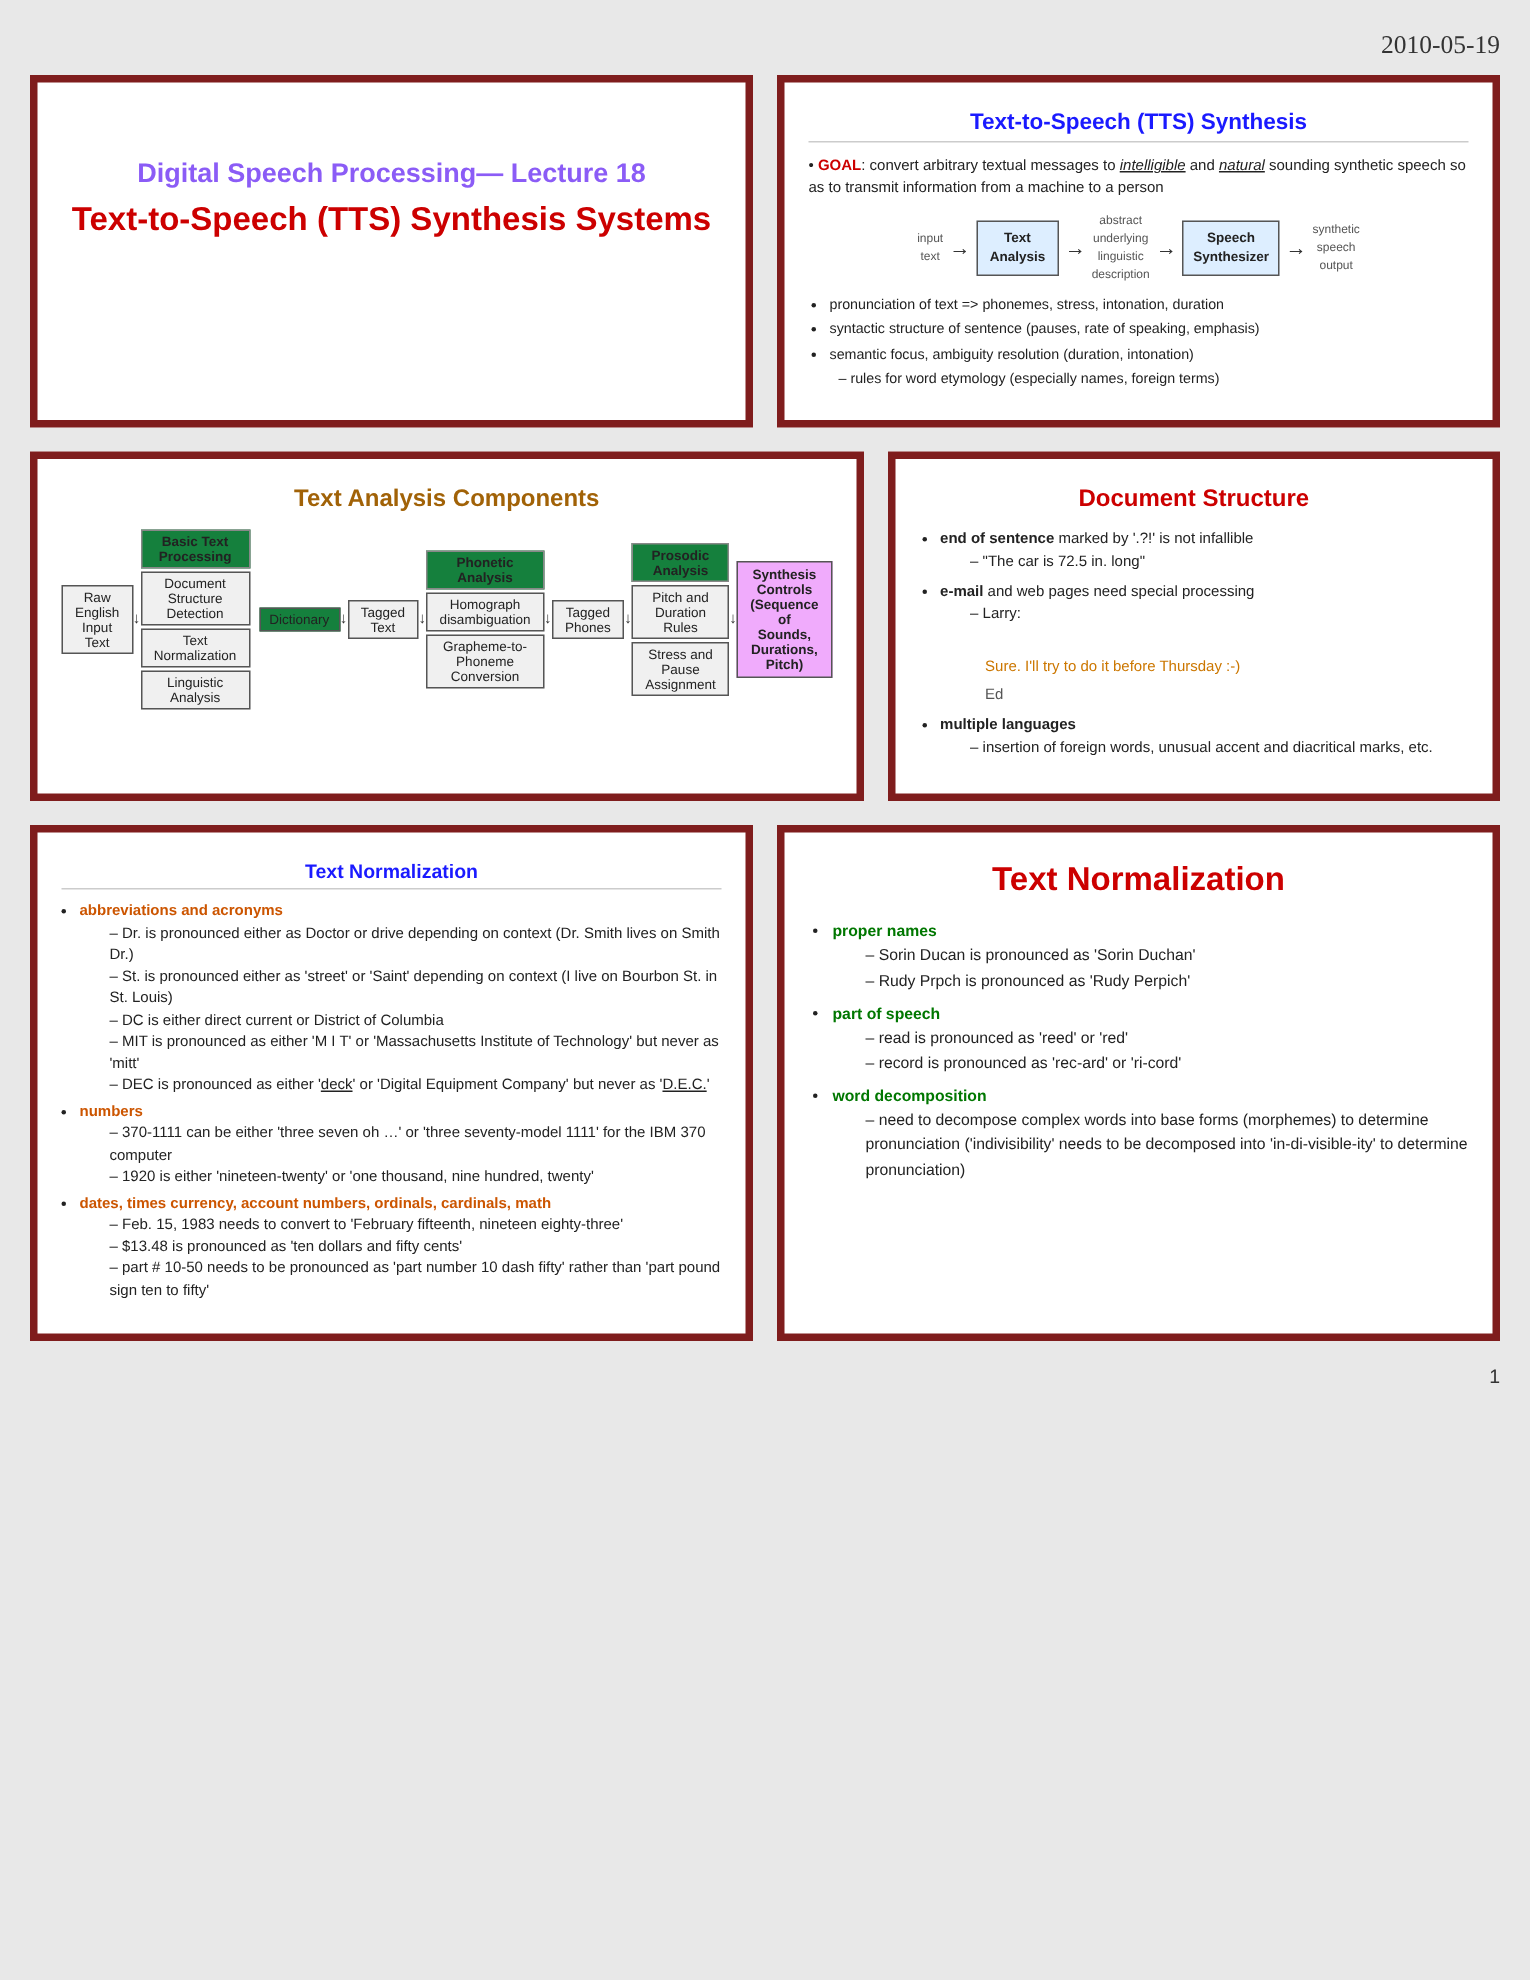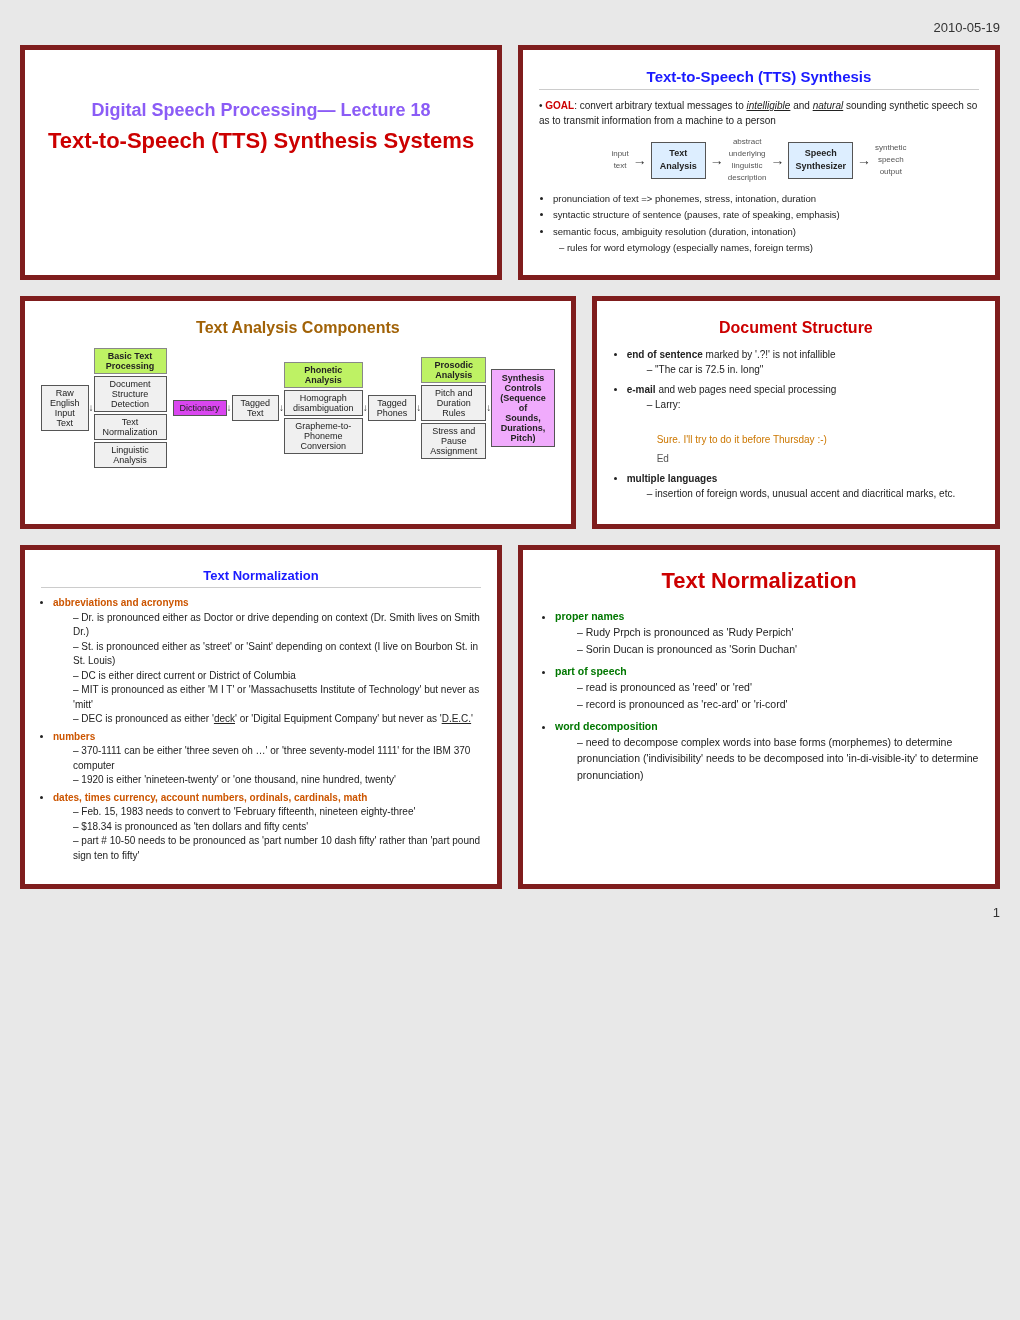--- a/index.html
+++ b/index.html
@@ -7,23 +7,24 @@
       background: #e8e8e8;
       font-family: Arial, sans-serif;
       font-size: 11px;
       color: #222;
       width: 1020px;
       min-height: 1320px;
       padding: 20px;
     }
     .page-header {
       text-align: right;
-      font-size: 13px;
+      font-size: 17px;
       margin-bottom: 10px;
       color: #333;
+      font-family: Liberation Serif, serif;
     }
     .slide-grid {
       display: grid;
       grid-template-columns: 1fr 1fr;
       gap: 16px;
       margin-bottom: 16px;
     }
     .slide {
       background: white;
       border: 5px solid #7f1d1d;
@@ -131,21 +132,21 @@
     .flow-box {
       border: 1px solid #555;
       background: #f0f0f0;
       padding: 2px 8px;
       text-align: center;
       margin: 1px 0;
       font-size: 9px;
     }
     .flow-box.section-header {
       font-weight: bold;
-      background: #bef264;
+      background: #15803d;
       border: 1px solid #888;
     }
     .flow-arrow {
       font-size: 10px;
       color: #333;
       line-height: 1.2;
     }
     .flow-row {
       display: flex;
       align-items: center;
@@ -155,21 +156,21 @@
     }
     .flow-col {
       display: flex;
       flex-direction: column;
       align-items: center;
     }
     .flow-side-dict {
       border: 1px solid #555;
       padding: 2px 6px;
       font-size: 9px;
-      background: #d946ef;
+      background: #15803d;
       align-self: center;
     }
     
     .slide4-title {
       font-size: 16px;
       font-weight: bold;
       color: #cc0000;
       text-align: center;
       margin-bottom: 10px;
     }
@@ -385,33 +386,33 @@
         <div class="sub">DEC is pronounced as either '<span class="underline">deck</span>' or 'Digital Equipment Company' but never as '<span class="underline">D.E.C.</span>'</div>
       </li>
       <li>
         <span class="bold-orange">numbers</span>
         <div class="sub">370-1111 can be either 'three seven oh …' or 'three seventy-model 1111' for the IBM 370 computer</div>
         <div class="sub">1920 is either 'nineteen-twenty' or 'one thousand, nine hundred, twenty'</div>
       </li>
       <li>
         <span class="bold-orange">dates, times currency, account numbers, ordinals, cardinals, math</span>
         <div class="sub">Feb. 15, 1983 needs to convert to 'February fifteenth, nineteen eighty-three'</div>
-        <div class="sub">$18.34 is pronounced as 'ten dollars and fifty cents'</div>
+        <div class="sub">$13.48 is pronounced as 'ten dollars and fifty cents'</div>
         <div class="sub">part # 10-50 needs to be pronounced as 'part number 10 dash fifty' rather than 'part pound sign ten to fifty'</div>
       </li>
     </ul>
   </div>
 
   <div class="slide">
     <div class="slide6-title">Text Normalization</div>
     <ul class="slide6-bullets">
       <li>
         <span class="bold-green">proper names</span>
+        <div class="sub">Sorin Ducan is pronounced as 'Sorin Duchan'</div>
         <div class="sub">Rudy Prpch is pronounced as 'Rudy Perpich'</div>
-        <div class="sub">Sorin Ducan is pronounced as 'Sorin Duchan'</div>
       </li>
       <li>
         <span class="bold-green">part of speech</span>
         <div class="sub">read is pronounced as 'reed' or 'red'</div>
         <div class="sub">record is pronounced as 'rec-ard' or 'ri-cord'</div>
       </li>
       <li>
         <span class="bold-green">word decomposition</span>
         <div class="sub">need to decompose complex words into base forms (morphemes) to determine pronunciation ('indivisibility' needs to be decomposed into 'in-di-visible-ity' to determine pronunciation)</div>
       </li>

